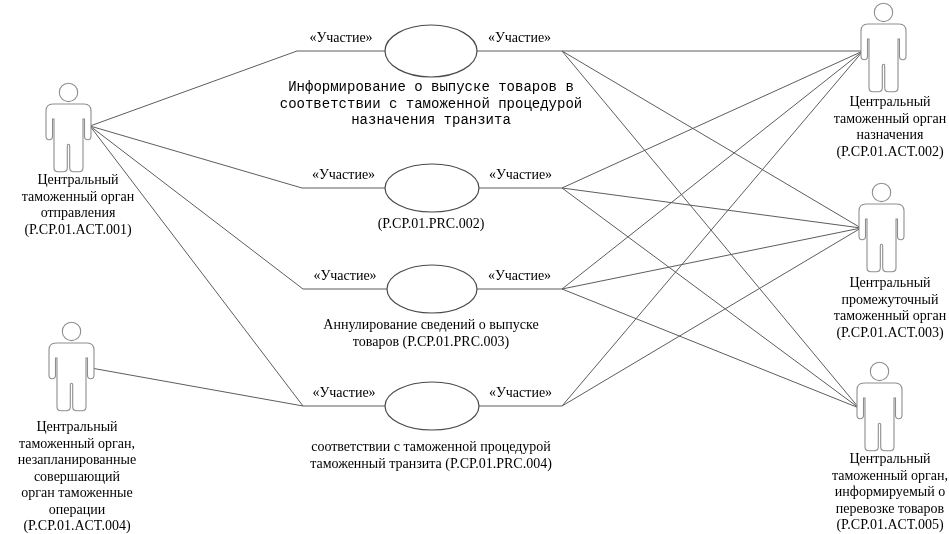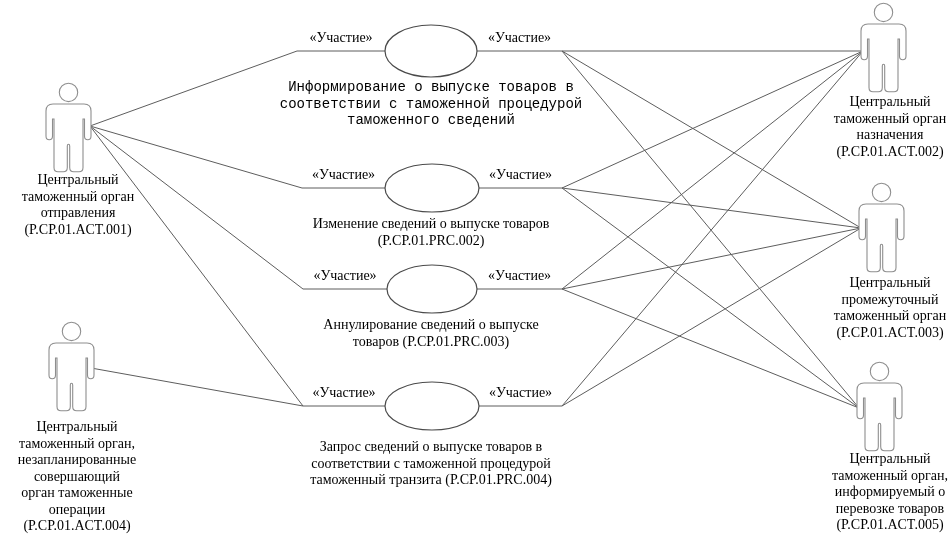--- a/index.html
+++ b/index.html
@@ -79,38 +79,36 @@
           <use href="#actor-shape" xlink:href="#actor-shape"></use>
         </g>
       </g>
   </svg>
   <div id="labels-layer">
       <div class="stereo" style="left: 296px; top: 29px; width: 90px;">«Участие»</div>
       <div class="stereo" style="left: 474.5px; top: 29px; width: 90px;">«Участие»</div>
       <div class="lbl" style="left: 270px; top: 79px; width: 322px; font-family: Liberation Mono, monospace;">
         <div class="ln">Информирование о выпуске товаров в</div>
         <div class="ln">соответствии с таможенной процедурой</div>
-        <div class="ln">таможенного сведений</div>
+        <div class="ln">назначения транзита</div>
       </div>
       <div class="stereo" style="left: 298.5px; top: 166px; width: 90px;">«Участие»</div>
       <div class="stereo" style="left: 475.5px; top: 166px; width: 90px;">«Участие»</div>
       <div class="lbl" style="left: 270px; top: 216px; width: 322px;">
-        <div class="ln">Изменение сведений о выпуске товаров</div>
         <div class="ln">(P.CP.01.PRC.002)</div>
       </div>
       <div class="stereo" style="left: 300px; top: 267px; width: 90px;">«Участие»</div>
       <div class="stereo" style="left: 474.5px; top: 267px; width: 90px;">«Участие»</div>
       <div class="lbl" style="left: 270px; top: 317px; width: 322px;">
         <div class="ln">Аннулирование сведений о выпуске</div>
         <div class="ln">товаров (P.CP.01.PRC.003)</div>
       </div>
       <div class="stereo" style="left: 299px; top: 384px; width: 90px;">«Участие»</div>
       <div class="stereo" style="left: 475.5px; top: 384px; width: 90px;">«Участие»</div>
       <div class="lbl" style="left: 270px; top: 439px; width: 322px;">
-        <div class="ln">Запрос сведений о выпуске товаров в</div>
         <div class="ln">соответствии с таможенной процедурой</div>
         <div class="ln">таможенный транзита (P.CP.01.PRC.004)</div>
       </div>
       <div class="lbl" style="left: 0px; top: 172px; width: 156px;">
         <div class="ln">Центральный</div>
         <div class="ln">таможенный орган</div>
         <div class="ln">отправления</div>
         <div class="ln">(P.CP.01.ACT.001)</div>
       </div>
       <div class="lbl" style="left: 0px; top: 419px; width: 154px;">

